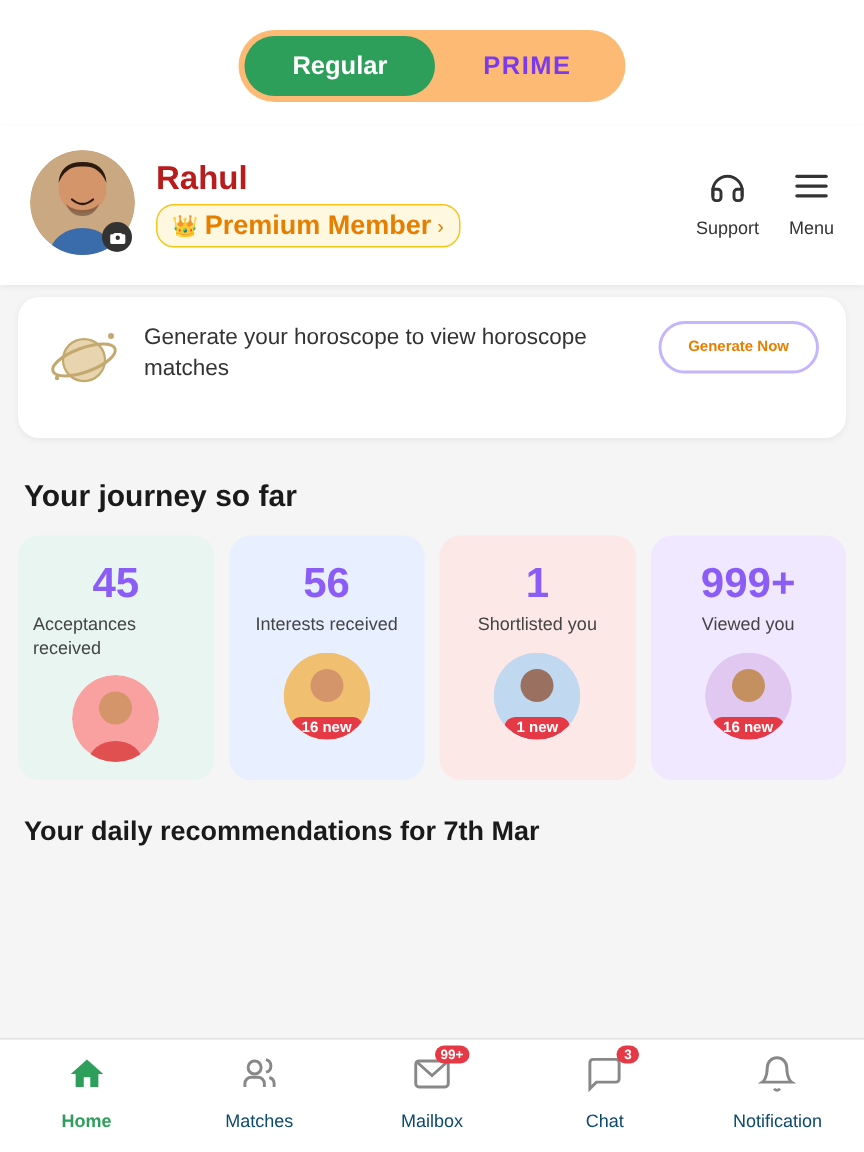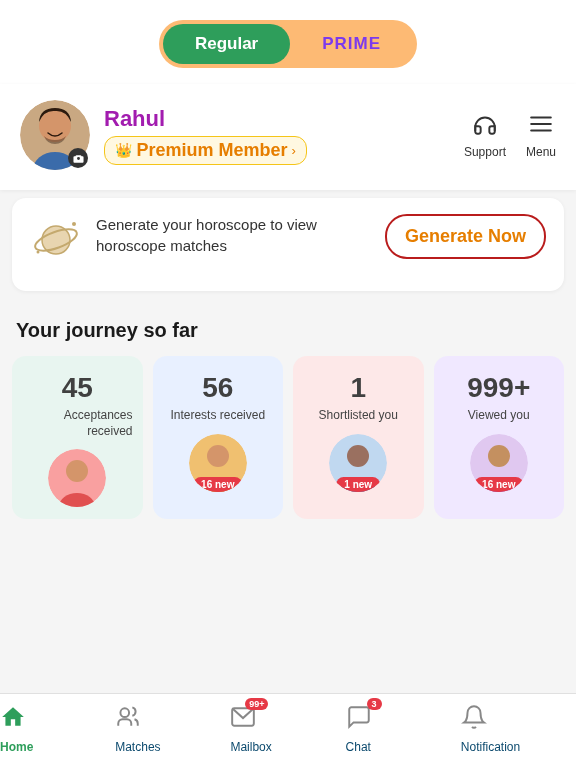--- a/index.html
+++ b/index.html
@@ -79,21 +79,21 @@
       justify-content: center;
       color: #fff;
       font-size: 10px;
     }
     .profile-info {
       flex: 1;
     }
     .profile-name {
       font-size: 22px;
       font-weight: 700;
-      color: #a21caf;
+      color: #b91c1c;
     }
     .premium-badge {
       display: inline-flex;
       align-items: center;
       gap: 4px;
       background: #fff8e1;
       border: 1px solid #f5c518;
       border-radius: 12px;
       padding: 3px 10px;
       margin-top: 4px;
@@ -149,26 +149,26 @@
       font-size: 38px;
       flex-shrink: 0;
     }
     .horoscope-text {
       flex: 1;
       font-size: 15px;
       color: #333;
       line-height: 1.4;
     }
     .generate-btn {
-      border: 2px solid #b91c1c;
+      border: 2px solid #c4b5fd;
       background: transparent;
       color: #e67e00;
       border-radius: 22px;
       padding: 10px 18px;
-      font-size: 18px;
+      font-size: 10px;
       font-weight: 600;
       cursor: pointer;
       white-space: nowrap;
     }
 
     
     .section-title {
       font-size: 20px;
       font-weight: 700;
       color: #1a1a1a;
@@ -192,26 +192,26 @@
       min-height: 150px;
     }
     .stat-card-0 { background: #e8f5f0; }
     .stat-card-1 { background: #e8f0ff; }
     .stat-card-2 { background: #fde8e8; }
     .stat-card-3 { background: #f0e8ff; }
 
     .stat-number {
       font-size: 28px;
       font-weight: 800;
-      color: #404040;
+      color: #8b5cf6;
     }
     .stat-label {
       font-size: 12px;
       color: #444;
-      text-align: right;
+      text-align: left;
       margin-top: 4px;
       font-weight: 500;
       line-height: 1.3;
     }
     .stat-avatar {
       width: 58px;
       height: 58px;
       border-radius: 50%;
       margin-top: 10px;
       overflow: hidden;
@@ -249,21 +249,21 @@
       border-top: 1px solid #e0e0e0;
       display: flex;
       justify-content: space-around;
       align-items: center;
       padding: 10px 0 14px;
       z-index: 100;
     }
     .nav-item {
       display: flex;
       flex-direction: column;
-      align-items: flex-start;
+      align-items: center;
       gap: 4px;
       cursor: pointer;
       flex: 1;
     }
     .nav-icon {
       font-size: 24px;
       position: relative;
     }
     .nav-label {
       font-size: 12px;
@@ -416,20 +416,21 @@
         <svg width="58" height="58" viewBox="0 0 58 58">
           <circle cx="29" cy="29" r="29" fill="#e0c8f0"></circle>
           <circle cx="29" cy="22" r="11" fill="#c49060"></circle>
           <ellipse cx="29" cy="58" rx="18" ry="14" fill="#8040b0"></ellipse>
         </svg>
         <span class="new-badge">16 new</span>
       </div>
     </div>
   </div>
 
+  <div class="daily-reco-title">Your daily recommendations for 7th Mar</div>
 
 </div>
 
 <nav class="bottom-nav">
 
   <div class="nav-item">
     <span class="nav-icon">
       <svg width="26" height="26" viewBox="0 0 24 24" fill="#2e9e5b">
         <path d="M10 20v-6h4v6h5v-8h3L12 3 2 12h3v8z"></path>
       </svg>

